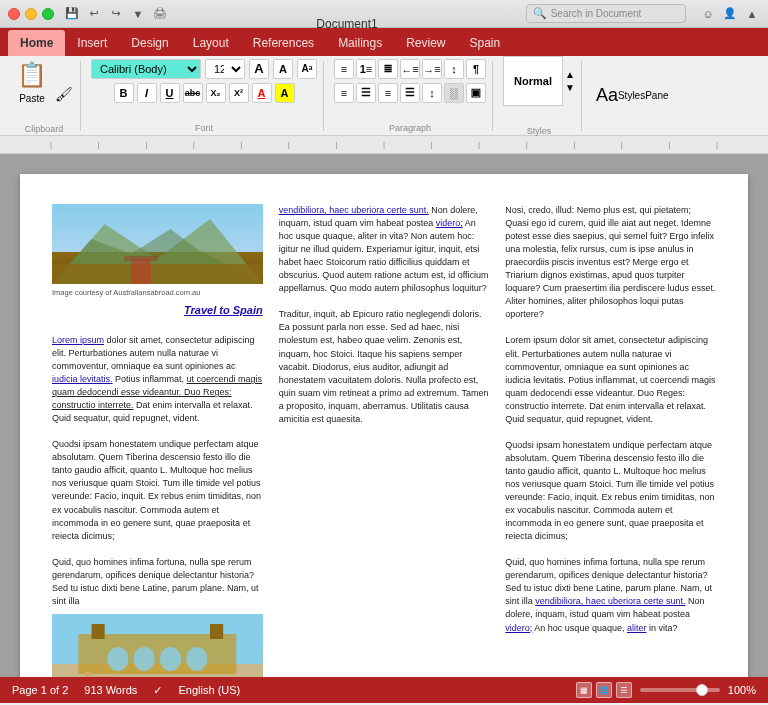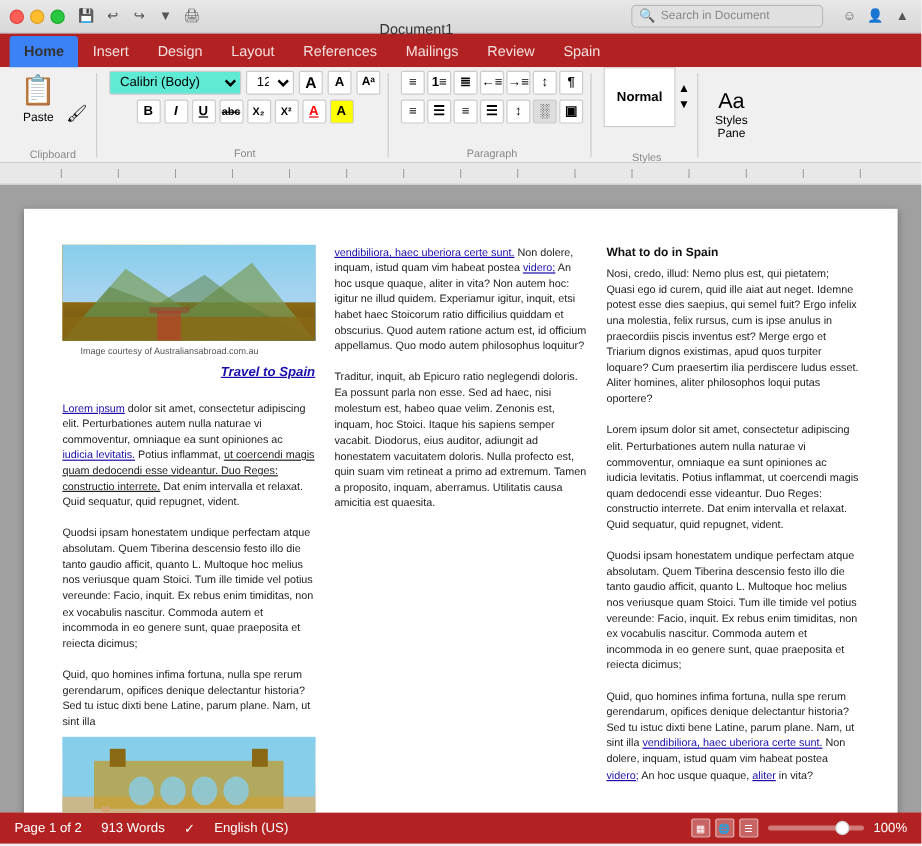--- a/index.html
+++ b/index.html
@@ -41,21 +41,21 @@
       padding: 4px 12px;
       font-size: 12px;
       color: rgba(255,255,255,0.85);
       cursor: pointer;
       border-radius: 3px 3px 0 0;
       height: 26px;
       display: flex;
       align-items: center;
     }
     .ribbon-tab.active {
-      background: #3b82f6;
+      background: #fca5a5;
       color: #333;
       font-weight: 600;
     }
 
     
     .ribbon {
       background: #f0f0f0;
       border-bottom: 1px solid #ccc;
       padding: 4px 8px;
       display: flex;
@@ -134,21 +134,21 @@
     .col { }
 
     .article-img {
       width: 100%;
       height: 80px;
       background: linear-gradient(135deg, #8B6914 0%, #c49a22 30%, #87CEEB 70%, #4a90d9 100%);
       margin-bottom: 4px;
       position: relative;
       overflow: hidden;
     }
-    .article-img-caption { font-size: 7.5px; color: #555; margin-bottom: 4px; margin-left: 15px; }
+    .article-img-caption { font-size: 7.5px; color: #555; margin-bottom: 4px; }
     .article-title { font-size: 11px; font-style: italic; font-weight: bold; color: #1a0dab; text-decoration: underline; margin-bottom: 16px; text-align: right; }
     .col-text { font-size: 9px; line-height: 1.45; color: #222; }
     .col-header { font-size: 10px; font-weight: bold; color: #111; margin-bottom: 4px; }
 
     
     .status-bar {
       background: #c0392b;
       background: #b22222;
       height: 26px;
       display: flex;
@@ -307,21 +307,21 @@
         <div style="display:flex;flex-direction:column;gap:2px;">
           <span style="cursor:pointer;font-size:10px;">▲</span>
           <span style="cursor:pointer;font-size:10px;">▼</span>
         </div>
       </div>
     </div>
     <div class="ribbon-group-label">Styles</div>
   </div>
 
   <div class="ribbon-group" style="border-right:none;">
-    <div style="display:flex;flex-direction:column;align-items:center;cursor:pointer;font-size:10px;padding:4px;">
+    <div style="display:flex;flex-direction:row;align-items:center;cursor:pointer;font-size:10px;padding:4px;">
       <span style="font-size:18px;">Aa</span>
       <span>Styles</span>
       <span>Pane</span>
     </div>
   </div>
 </div>
 
 <div class="ruler">
   <div style="display:flex;width:100%;justify-content:space-between;padding:0 30px;">
     <span>|</span>
@@ -395,21 +395,20 @@
       </div>
 
       <div class="col">
         <div class="col-text">
           <span style="color:#1a0dab;text-decoration:underline;">vendibiliora, haec uberiora certe sunt.</span> Non dolere, inquam, istud quam vim habeat postea <span style="color:#1a0dab;text-decoration:underline;">videro;</span> An hoc usque quaque, aliter in vita? Non autem hoc: igitur ne illud quidem. Experiamur igitur, inquit, etsi habet haec Stoicorum ratio difficilius quiddam et obscurius. Quod autem ratione actum est, id officium appellamus. Quo modo autem philosophus loquitur?<br><br>
           Traditur, inquit, ab Epicuro ratio neglegendi doloris. Ea possunt parla non esse. Sed ad haec, nisi molestum est, habeo quae velim. Zenonis est, inquam, hoc Stoici. Itaque his sapiens semper vacabit. Diodorus, eius auditor, adiungit ad honestatem vacuitatem doloris. Nulla profecto est, quin suam vim retineat a primo ad extremum. Tamen a proposito, inquam, aberramus. Utilitatis causa amicitia est quaesita.
         </div>
       </div>
 
       <div class="col">
-        <div class="col-header">What to do in Spain</div>
         <div class="col-text">
           Nosi, credo, illud: Nemo plus est, qui pietatem; Quasi ego id curem, quid ille aiat aut neget. Idemne potest esse dies saepius, qui semel fuit? Ergo infelix una molestia, felix rursus, cum is ipse anulus in praecordiis piscis inventus est? Merge ergo et Triarium dignos existimas, apud quos turpiter loquare? Cum praesertim ilia perdiscere ludus esset. Aliter homines, aliter philosophos loqui putas oportere?<br><br>
           Lorem ipsum dolor sit amet, consectetur adipiscing elit. Perturbationes autem nulla naturae vi commoventur, omniaque ea sunt opiniones ac iudicia levitatis. Potius inflammat, ut coercendi magis quam dedocendi esse videantur. Duo Reges: constructio interrete. Dat enim intervalla et relaxat. Quid sequatur, quid repugnet, vident.<br><br>
           Quodsi ipsam honestatem undique perfectam atque absolutam. Quem Tiberina descensio festo illo die tanto gaudio afficit, quanto L. Multoque hoc melius nos veriusque quam Stoici. Tum ille timide vel potius vereunde: Facio, inquit. Ex rebus enim timiditas, non ex vocabulis nascitur. Commoda autem et incommoda in eo genere sunt, quae praeposita et reiecta dicimus;<br><br>
           Quid, quo homines infima fortuna, nulla spe rerum gerendarum, opifices denique delectantur historia? Sed tu istuc dixti bene Latine, parum plane. Nam, ut sint illa <span style="color:#1a0dab;text-decoration:underline;">vendibiliora, haec uberiora certe sunt.</span> Non dolere, inquam, istud quam vim habeat postea <span style="color:#1a0dab;text-decoration:underline;">videro;</span> An hoc usque quaque, <span style="color:#1a0dab;text-decoration:underline;">aliter</span> in vita?
         </div>
       </div>
     </div>
   </div>
 

